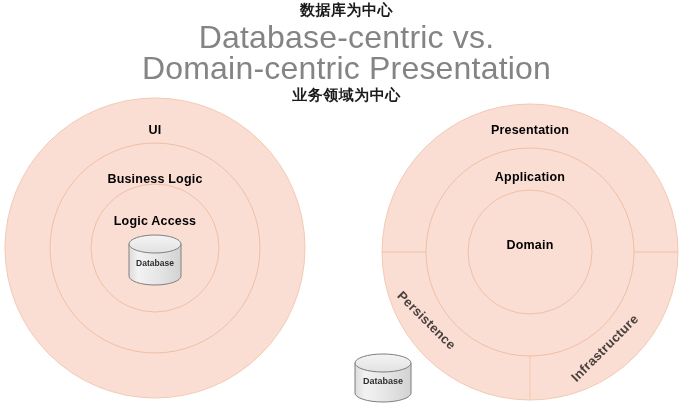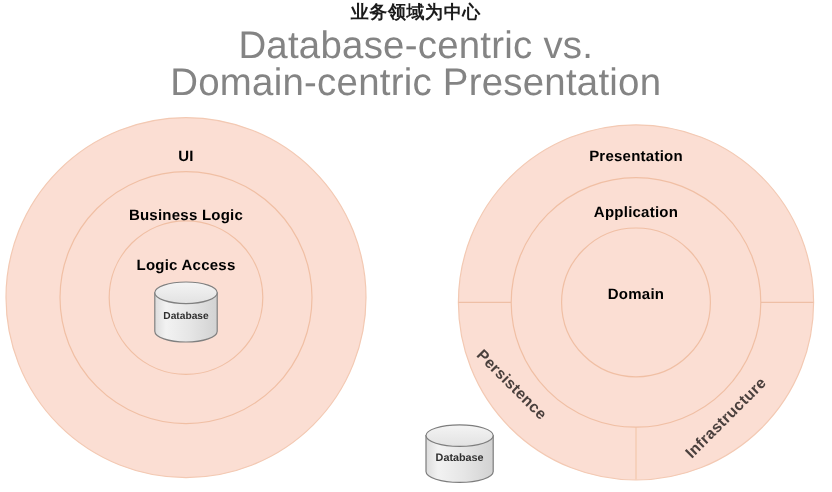--- a/index.html
+++ b/index.html
@@ -54,27 +54,28 @@
     font-size:8.5px;font-weight:700;color:#2f2f2f;
     font-family:"Liberation Sans","DejaVu Sans",sans-serif;
     transform:translate(-50%,-50%);
   }
 </style>
 </head>
 <body>
 
 <div id="stage">
 
-  <div class="cn-top">业务领域为中心</div>
+  <div class="cn-top">数据库为中心</div>
 
   <div class="title-en">
     <div>Database-centric vs.</div>
     <div>Domain-centric Presentation</div>
   </div>
 
+  <div class="cn-bot">业务领域为中心</div>
 
   <svg class="diagram" viewBox="0 0 693 410">
     <defs>
       <linearGradient id="cylBody" x1="0" y1="0" x2="1" y2="0">
         <stop offset="0%" stop-color="#dcdcdc"></stop>
         <stop offset="18%" stop-color="#f2f2f2"></stop>
         <stop offset="55%" stop-color="#e6e6e6"></stop>
         <stop offset="100%" stop-color="#d2d2d2"></stop>
       </linearGradient>
       <linearGradient id="cylTop" x1="0" y1="0" x2="0" y2="1">

